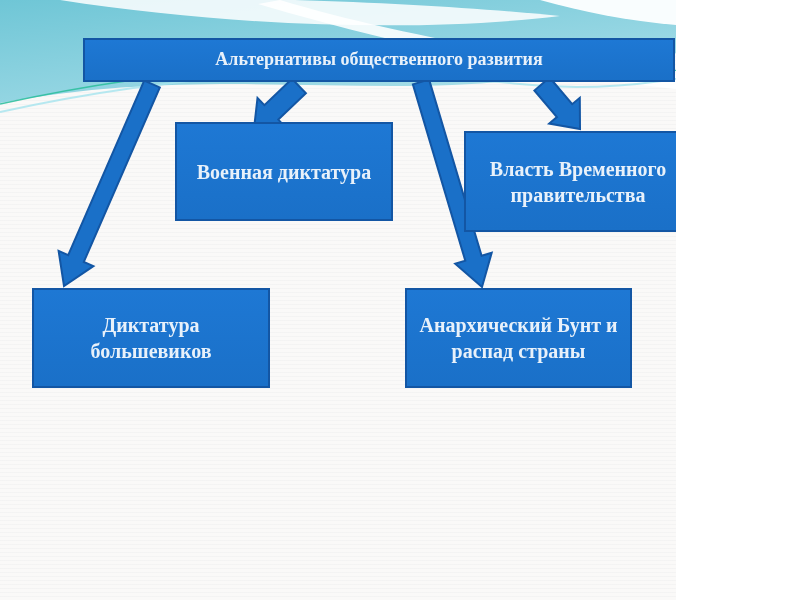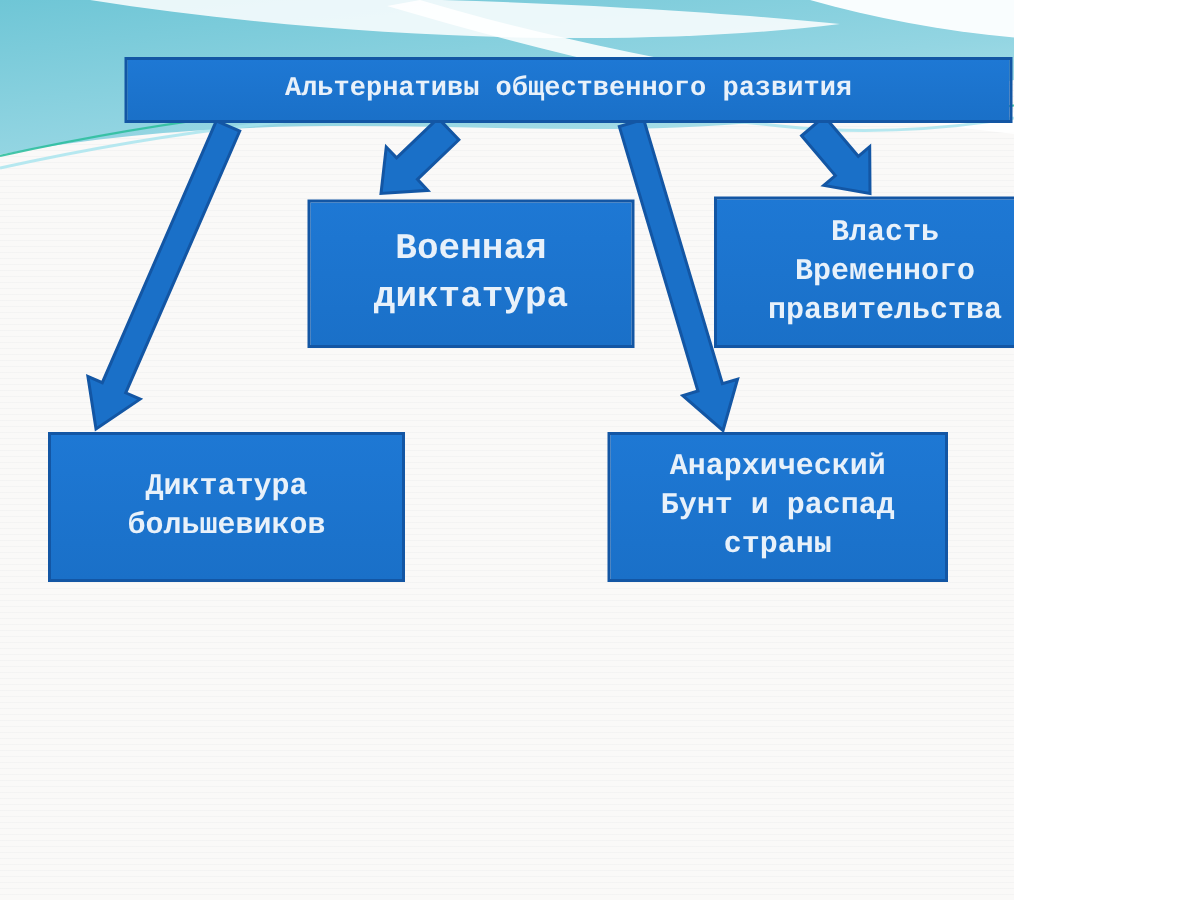--- a/index.html
+++ b/index.html
@@ -2,39 +2,39 @@
 <html style="--node-fill: #1A70C8; --node-fill-light: #1E78D4; --node-border: #1356A4; --node-text: #E8F1FA;"><head>
 <meta charset="utf-8">
 <style>
   html,body{margin:0;padding:0;}
   .slide{
     position:relative;
     width:676px;height:600px;
     overflow:hidden;
     background-color:#FAF9F8;
     background-image:repeating-linear-gradient(180deg, rgba(190,195,200,0.10) 0 1px, transparent 1px 4px);
-    font-family:Liberation Mono, monospace;
+    font-family:Liberation Serif, serif;
   }
   .bg-svg{position:absolute;top:0;left:0;}
   .arrow-svg{position:absolute;top:0;left:0;z-index:1;}
   .node{
     position:absolute;
     box-sizing:border-box;
     z-index:2;
     background:linear-gradient(180deg, var(--node-fill-light,#1E78D4), var(--node-fill,#1A70C8));
     border:2px solid var(--node-border,#1356A4);
     color:var(--node-text,#E8F1FA);
     display:flex;align-items:center;justify-content:center;
     text-align:center;
     font-weight:bold;
     line-height:1.3;
   }
   .node-root{left:83px;top:38px;width:592px;height:44px;font-size:18px;}
-  .node-military{left:175px;top:133px;width:218px;height:99px;font-size:24px;padding:0 10px;margin-left:30px;}
-  .node-provisional{left:476px;top:131px;width:228px;height:101px;font-size:20px;padding:2px 14px;}
+  .node-military{left:175px;top:122px;width:218px;height:99px;font-size:20px;padding:0 10px;}
+  .node-provisional{left:464px;top:131px;width:228px;height:101px;font-size:20px;padding:2px 14px;}
   .node-bolshevik{left:32px;top:288px;width:238px;height:100px;font-size:20px;padding:0 8px;}
   .node-anarchy{left:405px;top:288px;width:227px;height:100px;font-size:20px;padding:0 10px;}
 </style>
 </head>
 <body>
 
 <div class="slide">
 
   <svg class="bg-svg" width="800" height="160" viewBox="0 0 800 160">
     <defs>

